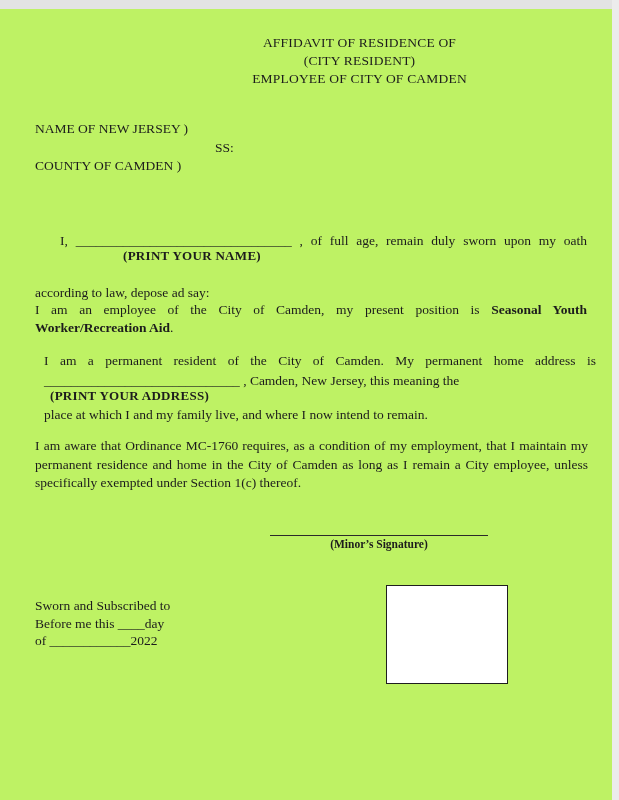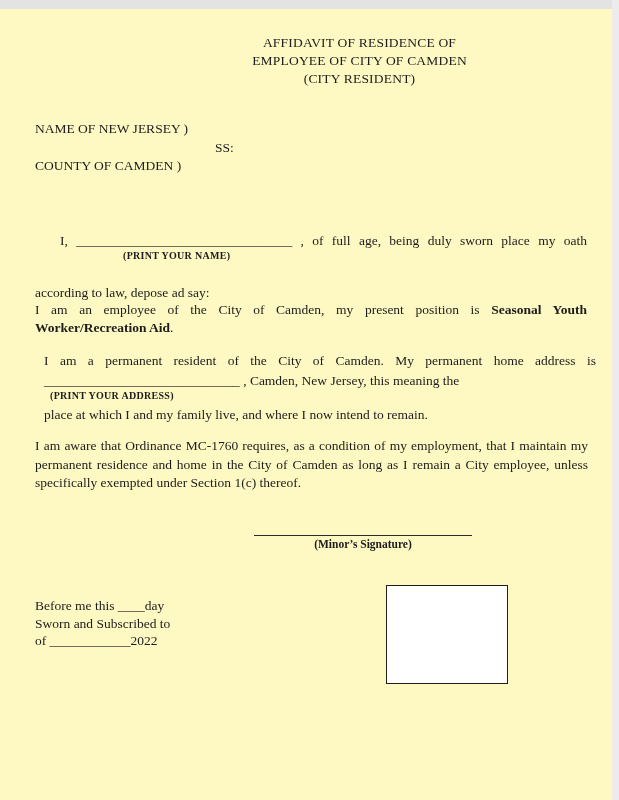--- a/index.html
+++ b/index.html
@@ -6,21 +6,21 @@
   html,body { width:619px; height:800px; }
   body {
     background:#ffffff;
     font-family:"Liberation Serif", serif;
     color:#1c1c1c;
     -webkit-font-smoothing:antialiased;
   }
   .page {
     position:relative;
     width:619px; height:800px;
-    background:#fef9c3;
+    background:#bef264;
     overflow:hidden;
     font-size:13.5px;
   }
   .edge-top {
     position:absolute; top:0; left:0;
     width:619px; height:9px;
     background:#e3e3e3;
   }
   .edge-right {
     position:absolute; top:0; right:0;
@@ -41,21 +41,21 @@
 
   .oath {
     position:absolute; top:233px; left:35px; width:552px;
   }
   .jline {
     text-align:justify;
     text-align-last:justify;
   }
   .oath .indent { margin-left:25px; }
   .small-label {
-    font-size:10px; font-weight:bold; letter-spacing:0.3px;
+    font-size:13px; font-weight:bold; letter-spacing:0.3px;
     line-height:11px;
   }
   .name-label { margin-left:88px; margin-top:1px; }
   .oath .line2 { margin-top:24px; }
 
   .employment {
     position:absolute; top:301px; left:35px; width:552px;
     line-height:18px;
   }
   .bold-underline {
@@ -70,21 +70,21 @@
   .addr-label { margin-left:6px; }
   .residence .line3 { margin-top:5px; }
 
   .ordinance {
     position:absolute; top:437px; left:35px; width:553px;
     line-height:18.5px;
     text-align:justify;
   }
 
   .signature {
-    position:absolute; top:520px; left:254px; width:218px;
+    position:absolute; top:520px; left:270px; width:218px;
     text-align:center;
   }
   .sig-line {
     height:16px;
     border-bottom:1.2px solid #2a2a2a;
   }
   .sig-label {
     font-weight:bold;
     font-size:11.5px;
     margin-top:2px;
@@ -105,35 +105,35 @@
 </head>
 <body>
 
 <div class="page">
 
   <div class="edge-top"></div>
   <div class="edge-right"></div>
 
   <header class="title">
     <div>AFFIDAVIT OF RESIDENCE OF</div>
+    <div>(CITY RESIDENT)</div>
     <div>EMPLOYEE OF CITY OF CAMDEN</div>
-    <div>(CITY RESIDENT)</div>
   </header>
 
   <section class="venue">
     <div>NAME OF NEW JERSEY )</div>
     <div class="ss">SS:</div>
     <div>COUNTY OF CAMDEN )</div>
   </section>
 
   <section class="oath">
     <div class="jline">
       <span class="indent">I,</span>
       <span>________________________________</span>
-      <span>, of full age, being duly sworn place my oath</span>
+      <span>, of full age, remain duly sworn upon my oath</span>
     </div>
     <div class="small-label name-label">(PRINT YOUR NAME)</div>
     <div class="line2">according to law, depose ad say:</div>
   </section>
 
   <section class="employment">
     <div class="jline">
       <span>I am an employee of the City of Camden, my present position is</span>
       <span class="bold-underline">Seasonal Youth</span>
     </div>
@@ -152,20 +152,20 @@
   </section>
 
   <section class="ordinance">I am aware that Ordinance MC-1760 requires, as a condition of my employment, that I maintain my permanent residence and home in the City of Camden as long as I remain a City employee, unless specifically exempted under Section 1(c) thereof.</section>
 
   <div class="signature">
     <div class="sig-line"></div>
     <div class="sig-label">(Minor’s Signature)</div>
   </div>
 
   <div class="jurat">
+    <div>Sworn and Subscribed to</div>
     <div>Before me this ____day</div>
-    <div>Sworn and Subscribed to</div>
     <div>of ____________2022</div>
   </div>
 
   <div class="seal-box"></div>
 
 </div>
 
 </body></html>

